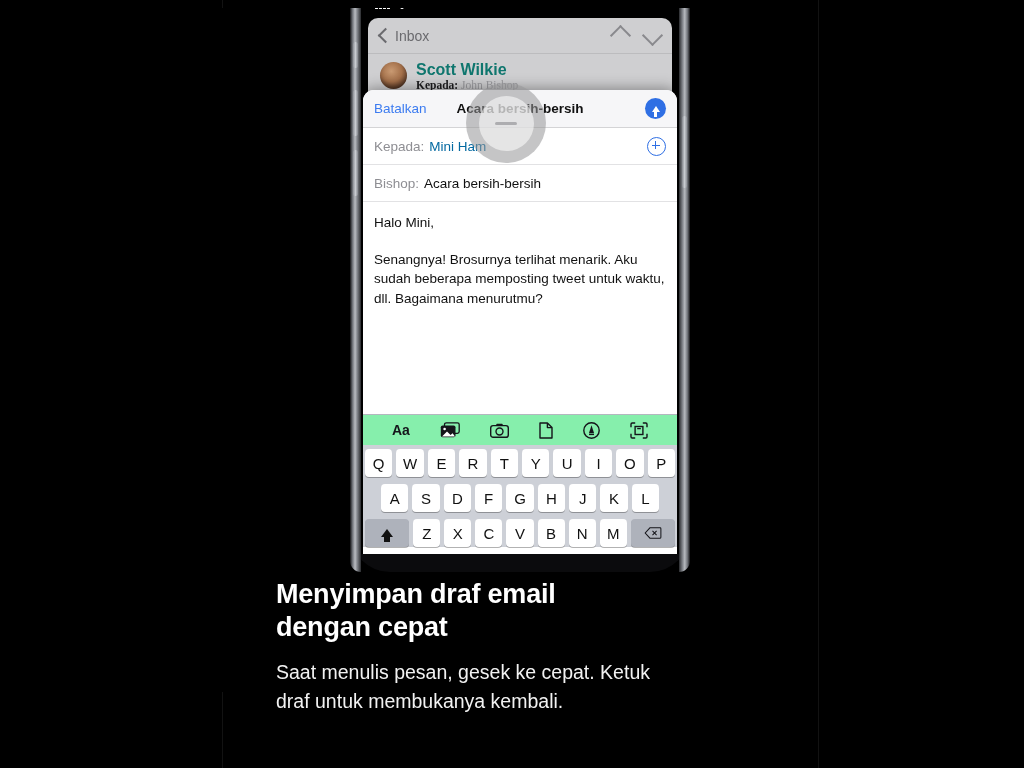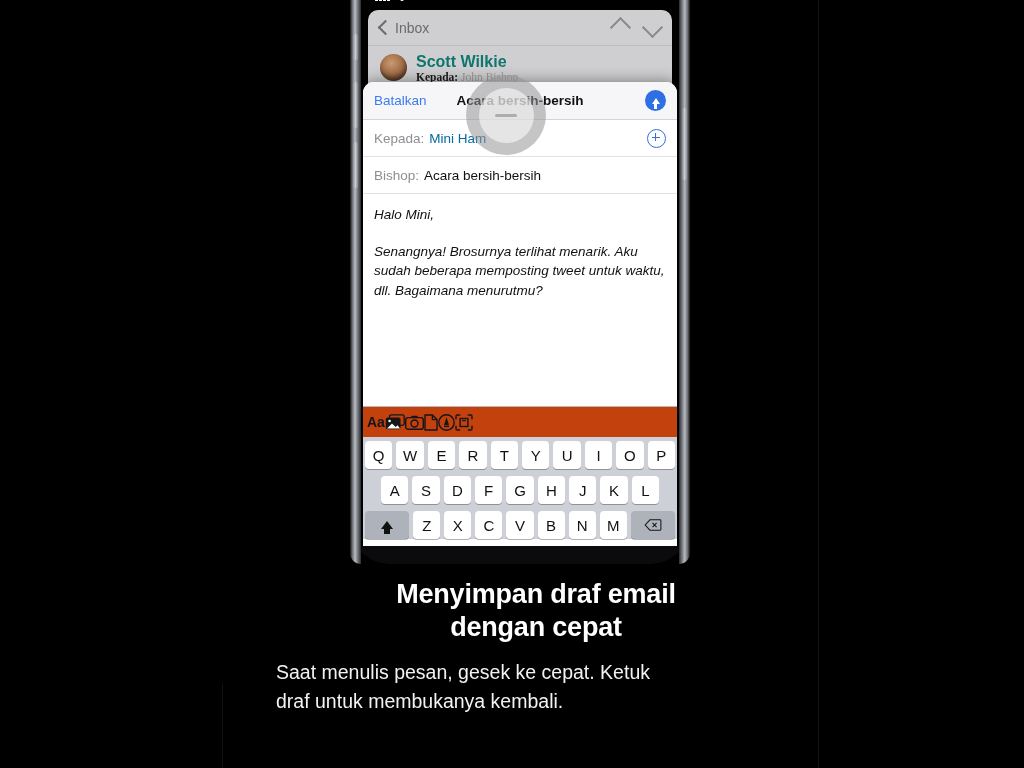--- a/index.html
+++ b/index.html
@@ -10,21 +10,21 @@
   }
   #stage{position:relative;width:1024px;height:768px;background:#000;overflow:hidden;}
 
   
   .letterbox-rule{position:absolute;top:0;bottom:0;width:1px;background:#121212;}
   .lb-left{left:222px;}
   .lb-right{left:818px;}
 
   
   #video{
-    position:absolute;left:222px;top:0;width:596px;height:684px;
+    position:absolute;left:222px;top:8px;width:596px;height:684px;
     background:#000;overflow:hidden;
   }
 
   
   .device{
     position:absolute;left:128px;top:-18px;width:340px;height:582px;
     background:#0b0b0d;border-radius:40px;
   }
   
   .rail{position:absolute;top:0;bottom:0;width:11px;
@@ -103,28 +103,28 @@
          border-bottom:.5px solid #e2e2e4;font-size:13.5px;}
   .flabel{color:#8e8e93;margin-right:5px;}
   .fvalue-blue{color:#0369a1;}
   .fvalue{color:#111;}
   .plus-btn{margin-left:auto;width:17px;height:17px;border-radius:50%;border:1.3px solid #2f6fe4;
             position:relative;}
   .plus-btn:before,.plus-btn:after{content:"";position:absolute;background:#2f6fe4;}
   .plus-btn:before{left:3.5px;top:7px;width:8px;height:1.4px;}
   .plus-btn:after{top:3.5px;left:7px;height:8px;width:1.4px;}
 
-  .body-area{padding:11px 11px 0 11px;font-size:13.5px;color:#111;line-height:19.5px;font-style:italic;}
+  .body-area{padding:11px 11px 0 11px;font-size:13.5px;color:#111;line-height:19.5px;}
   .body-area p{margin:0;}
   .body-area p + p{margin-top:17px;}
 
   
   .kbzone{position:absolute;left:0;right:0;bottom:0;}
-  .fmtbar{height:30px;background:#c2410c;display:flex;align-items:center;
-          justify-content:flex-start;padding:0 4px;border-top:.5px solid #b4b7bf;}
+  .fmtbar{height:30px;background:#86efac;display:flex;align-items:center;
+          justify-content:space-between;padding:0 29px;border-top:.5px solid #b4b7bf;}
   .ficon{color:#15151a;display:flex;align-items:center;justify-content:center;}
   .kb{background:#cdd0d7;padding:4px 2px 0 2px;}
   .krow{display:flex;justify-content:center;gap:4px;margin-bottom:7px;}
   .krow.r2{padding:0 16px;}
   .krow.r3{padding:0 0px;}
   .key{flex:1;height:28px;background:#fff;border-radius:4px;display:flex;align-items:center;
        justify-content:center;font-size:15px;color:#111;
        box-shadow:0 1px 0 rgba(0,0,0,.3);}
   .key.wide{flex:1.45;background:#aeb2bb;}
   .shift-arrow{width:0;height:0;border-left:6px solid transparent;border-right:6px solid transparent;
@@ -134,21 +134,21 @@
 
   
   .gesture{position:absolute;left:0;top:0;width:80px;height:80px;border-radius:50%;
            background:rgba(150,150,152,.55);display:flex;align-items:center;justify-content:center;}
   .gesture .hole{width:55px;height:55px;border-radius:50%;background:rgba(255,255,255,.55);
                  display:flex;align-items:center;justify-content:center;}
   .gesture .grabber{width:22px;height:3px;border-radius:2px;background:rgba(120,120,124,.5);}
 
   
   .caption{position:absolute;left:276px;top:578px;width:520px;color:#fff;}
-  .cap-title{font-size:27px;font-weight:700;line-height:33px;letter-spacing:-.2px;margin:0;text-align:center;}
+  .cap-title{font-size:27px;font-weight:700;line-height:33px;letter-spacing:-.2px;margin:0;}
   .cap-sub{font-size:19.5px;font-weight:400;line-height:29px;margin:14px 0 0 0;color:#f2f2f2;}
 </style>
 </head>
 <body>
 
 <div id="stage">
 
   <div class="letterbox-rule lb-left"></div>
   <div class="letterbox-rule lb-right"></div>
 

